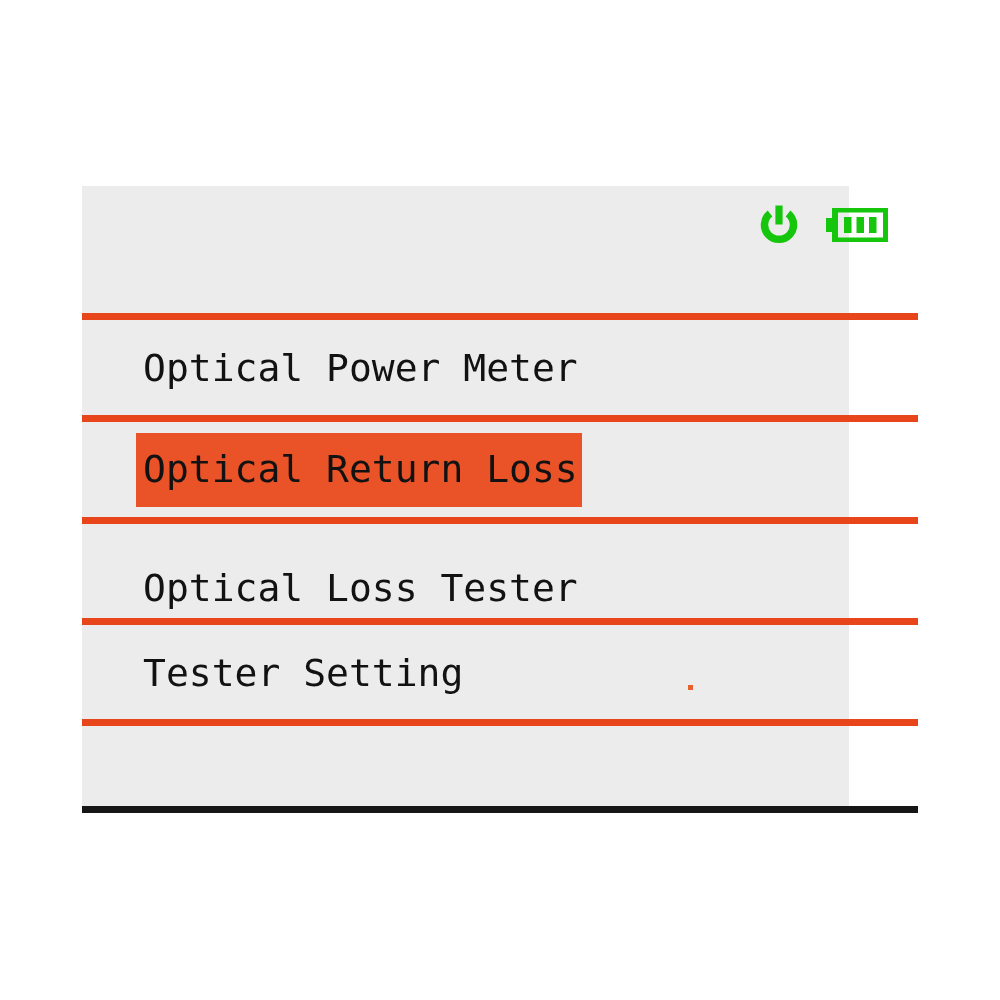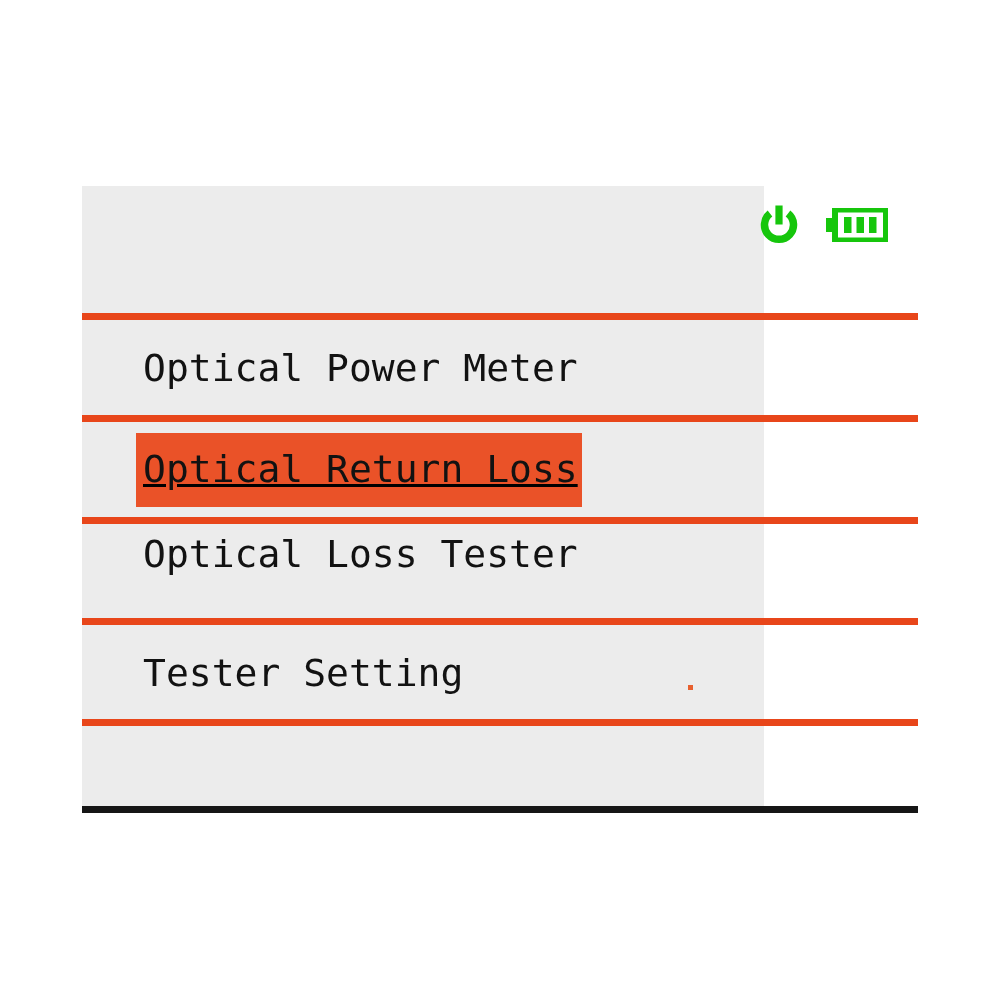--- a/index.html
+++ b/index.html
@@ -13,21 +13,21 @@
     position: relative;
     font-family: "DejaVu Sans Mono", "Liberation Mono", monospace;
     overflow: hidden;
   }
 
   
   #device-screen {
     position: absolute;
     left: 82px;
     top: 186px;
-    width: 682px;
+    width: 767px;
     height: 624px;
     background: #ececec;
     box-sizing: border-box;
   }
 
   
   #screen-bottom-edge {
     position: absolute;
     left: 82px;
     top: 806px;
@@ -130,25 +130,25 @@
   <div class="separator" style="top:127px;"></div>
   <div class="separator" style="top:229px;"></div>
   <div class="separator" style="top:331px;"></div>
   <div class="separator" style="top:432px;"></div>
   <div class="separator" style="top:533px;"></div>
 
   <div class="menu-row" style="top:134px;">
     <span class="menu-label">Optical Power Meter</span>
   </div>
 
-  <div class="menu-row selected" style="top:236px;text-decoration:underline;">
+  <div class="menu-row selected" style="top:236px;">
     <span class="menu-label">Optical Return Loss</span>
   </div>
 
-  <div class="menu-row" style="top:320px;">
+  <div class="menu-row" style="top:354px;">
     <span class="menu-label">Optical Loss Tester</span>
   </div>
 
   <div class="menu-row" style="top:439px;">
     <span class="menu-label">Tester Setting</span>
   </div>
 
   <div id="artifact-dot"></div>
 
 </div>

